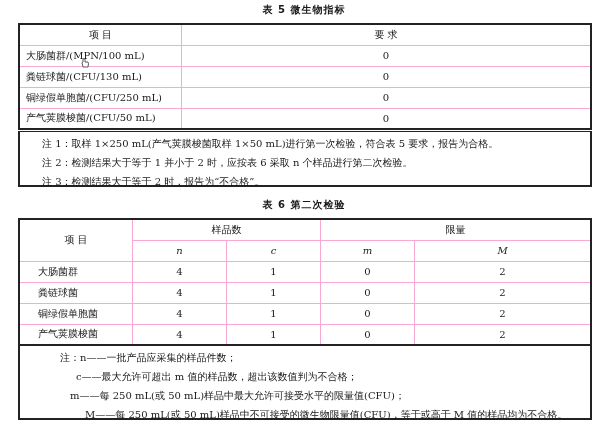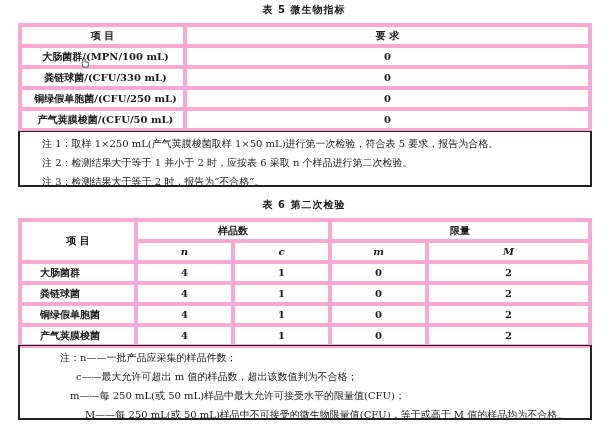--- a/index.html
+++ b/index.html
@@ -1,23 +1,23 @@
 <!DOCTYPE html>
 <html><head>
 <meta charset="utf-8">
 <style>
   html, body { margin:0; padding:0; background:#ffffff; }
   body { width:608px; height:426px; position:relative; overflow:hidden;
          font-family: "DejaVu Serif", "Liberation Serif", serif; color:#1a1a1a; }
   .title { position:absolute; left:0; width:608px; text-align:center;
            font-family:"DejaVu Sans","Liberation Sans",sans-serif; font-weight:bold; font-size:10px; letter-spacing:1px; }
   table { position:absolute; border-collapse:collapse; font-size:10px; }
-  td, th { border:4px solid #f9a8d4; padding:0; font-weight:bold; }
+  td, th { border:1px solid #f9a8d4; padding:0; font-weight:normal; }
   .t5 { left:18px; top:23px; width:574px; border:2px solid #222; }
-  .t5 td.item { width:155px; padding-left:6px; text-align:center; }
+  .t5 td.item { width:155px; padding-left:6px; text-align:left; }
   .t5 td.req { text-align:center; }
   .t5 tr { height:21px; }
   .t5 tr.head td { text-align:center; }
   .notes { position:absolute; border:2px solid #222; border-top:1px solid #222; font-size:10px; line-height:19px; }
   .n5 { left:18px; top:131px; width:570px; height:56px; padding:2px 0 2px 22px; box-sizing:border-box; width:574px; }
   .t6 { left:18px; top:218px; width:574px; border:2px solid #222; }
   .t6 td { text-align:center; }
   .t6 td.item { text-align:left; padding-left:18px; width:94px; }
   .t6 tr { height:21px; }
   .t6 td.headitem { text-align:center; }
@@ -39,21 +39,21 @@
   <tbody>
       <tr class="head">
     <td class="item" style="text-align:center;padding-left:0;">项       目</td>
     <td class="req">要       求</td>
   </tr>
   <tr>
     <td class="item">大肠菌群/(MPN/100 mL)</td>
     <td class="req">0</td>
   </tr>
   <tr>
-    <td class="item">粪链球菌/(CFU/330 mL)</td>
+    <td class="item">粪链球菌/(CFU/130 mL)</td>
     <td class="req">0</td>
   </tr>
   <tr>
     <td class="item">铜绿假单胞菌/(CFU/250 mL)</td>
     <td class="req">0</td>
   </tr>
   <tr>
     <td class="item">产气荚膜梭菌/(CFU/50 mL)</td>
     <td class="req">0</td>
   </tr>

